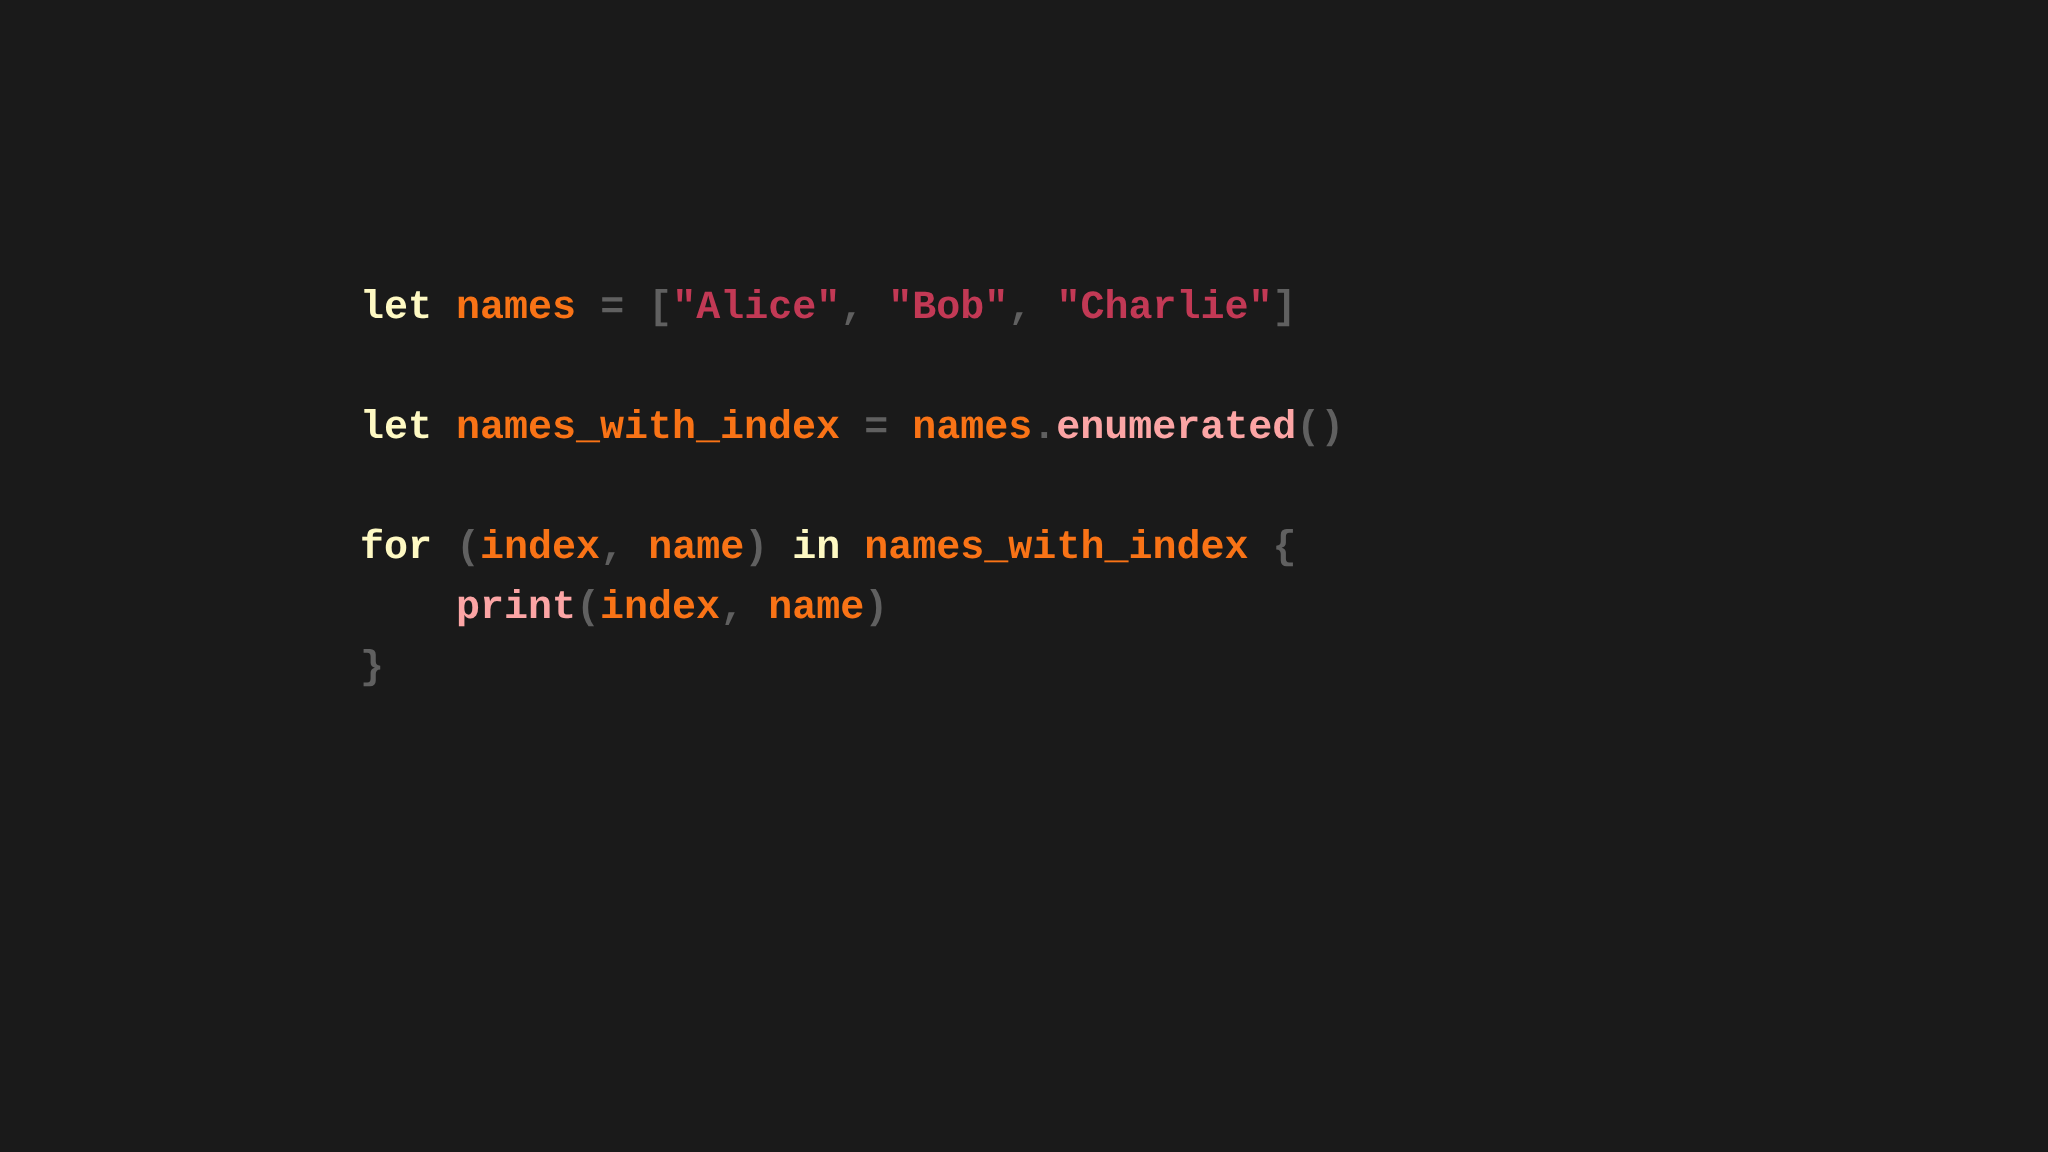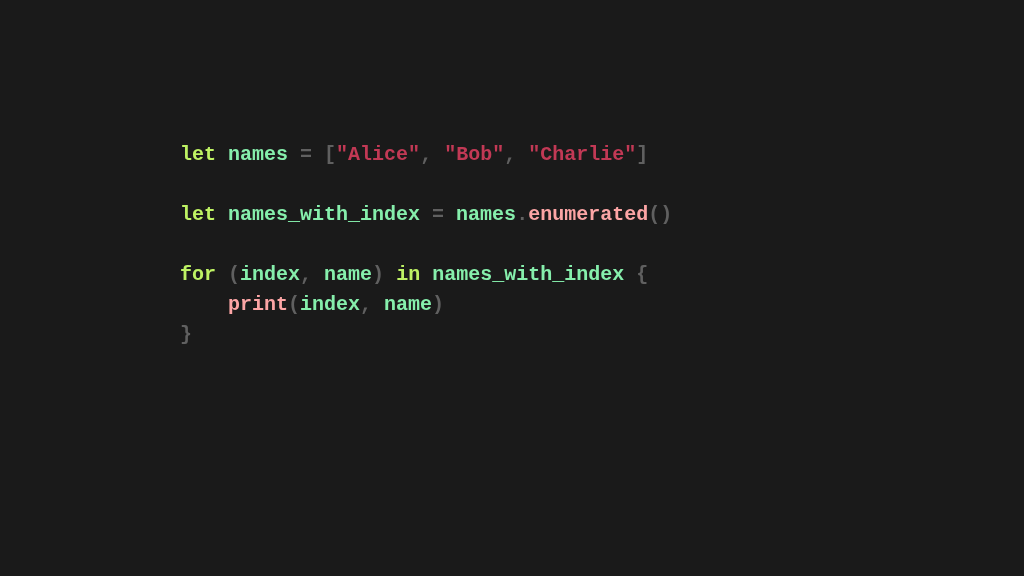--- a/index.html
+++ b/index.html
@@ -12,22 +12,22 @@
     .code-block {
       position: absolute;
       left: 180px;
       top: 140px;
       font-family: "Courier New", Courier, monospace;
       font-size: 20px;
       font-weight: bold;
       line-height: 1.5;
       white-space: pre;
     }
-    .kw { color: #bef264; }          
-    .name { color: #86efac; text-align: right; }        
+    .kw { color: #fef9c3; }          
+    .name { color: #f97316; text-align: right; }        
     .punc { color: #606060; }        
     .str { color: #c23955; }         
     .method { color: #fca5a5; }      
   </style>
 </head>
 <body>
 
 <div class="code-block"><span class="kw">let</span><span> </span><span class="name">names</span><span> </span><span class="punc">=</span><span> </span><span class="punc">[</span><span class="str">"Alice"</span><span class="punc">,</span><span> </span><span class="str">"Bob"</span><span class="punc">,</span><span> </span><span class="str">"Charlie"</span><span class="punc">]</span><br><span></span><br><span class="kw">let</span><span> </span><span class="name">names_with_index</span><span> </span><span class="punc">=</span><span> </span><span class="name">names</span><span class="punc">.</span><span class="method">enumerated</span><span class="punc">()</span><br><span></span><br><span class="kw">for</span><span> </span><span class="punc">(</span><span class="name">index</span><span class="punc">,</span><span> </span><span class="name">name</span><span class="punc">)</span><span> </span><span class="kw">in</span><span> </span><span class="name">names_with_index</span><span> </span><span class="punc">{</span><br><span>    </span><span class="method">print</span><span class="punc">(</span><span class="name">index</span><span class="punc">,</span><span> </span><span class="name">name</span><span class="punc">)</span><br><span class="punc">}</span></div>
 
 </body></html>

